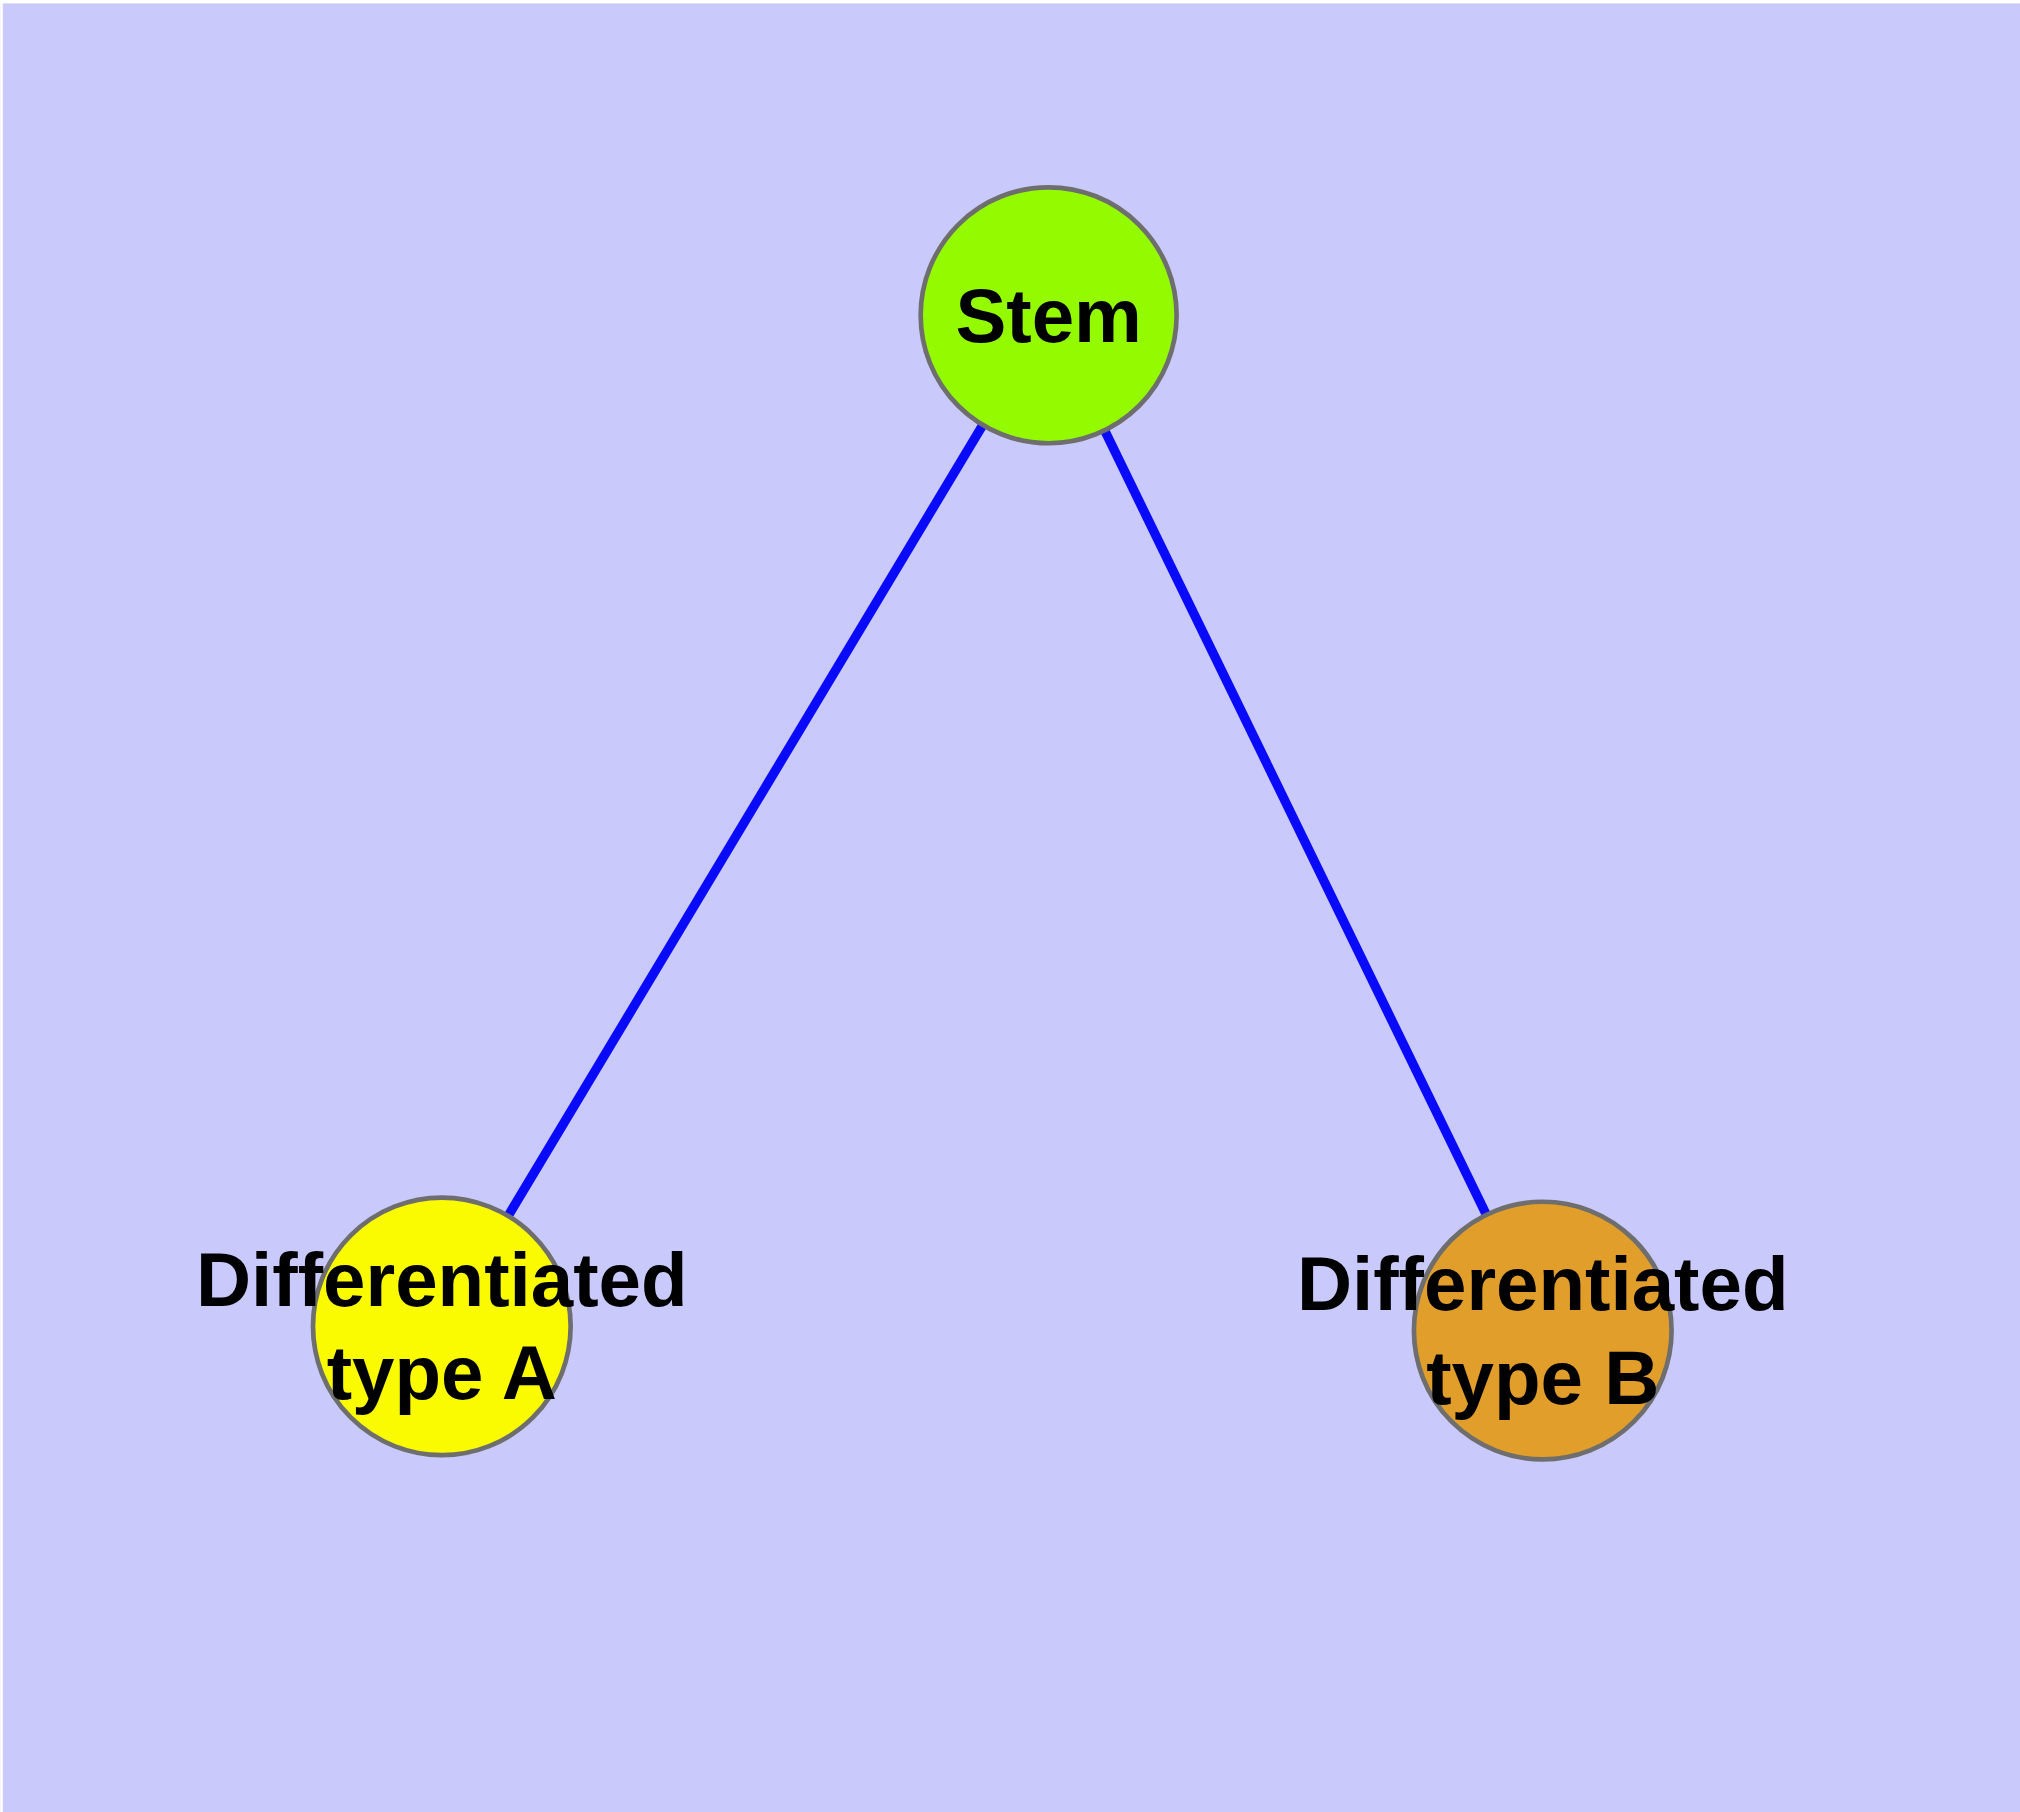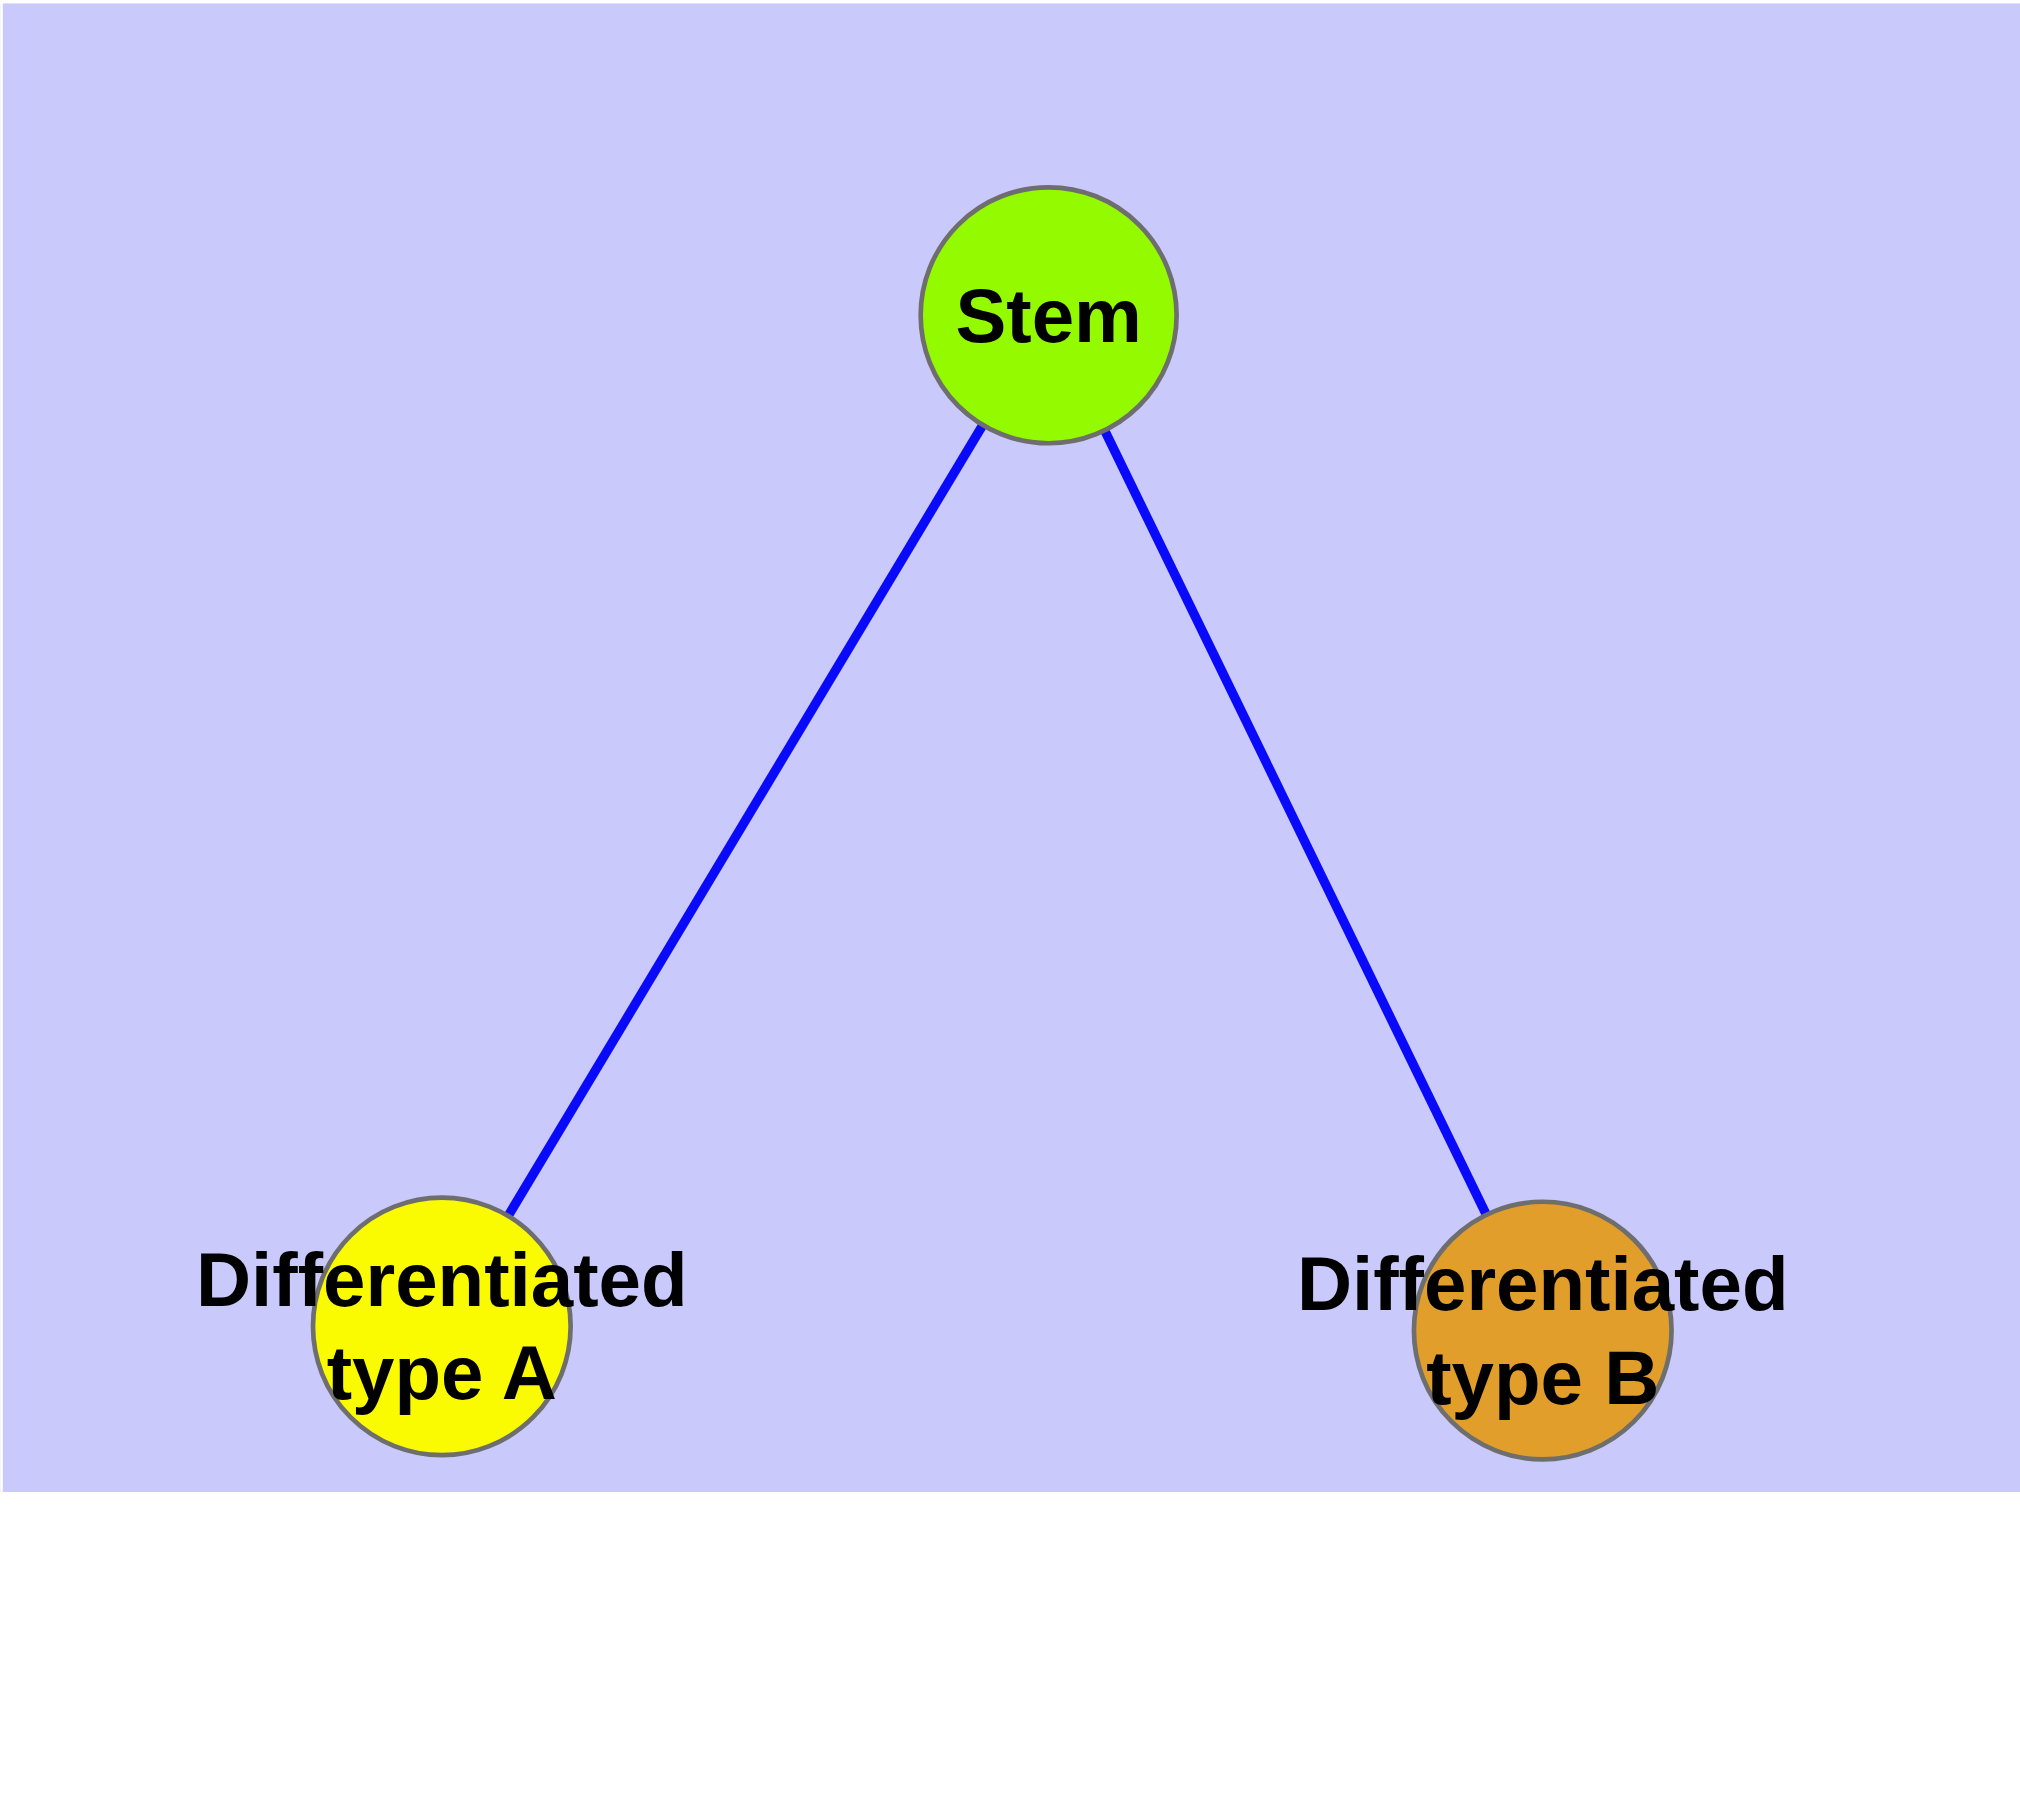--- a/index.html
+++ b/index.html
@@ -8,21 +8,21 @@
     background: #ffffff;
   }
   body {
     width: 2021px;
     height: 1812px;
     font-family: "Liberation Sans", "DejaVu Sans", sans-serif;
   }
   .canvas {
     position: relative;
     width: 2021px;
-    height: 1492px;
+    height: 1812px;
     overflow: hidden;
   }
   svg {
     display: block;
   }
   .node-label {
     font-family: "Liberation Sans", "DejaVu Sans", sans-serif;
     font-weight: bold;
     font-size: 90px;
     text-anchor: middle;

